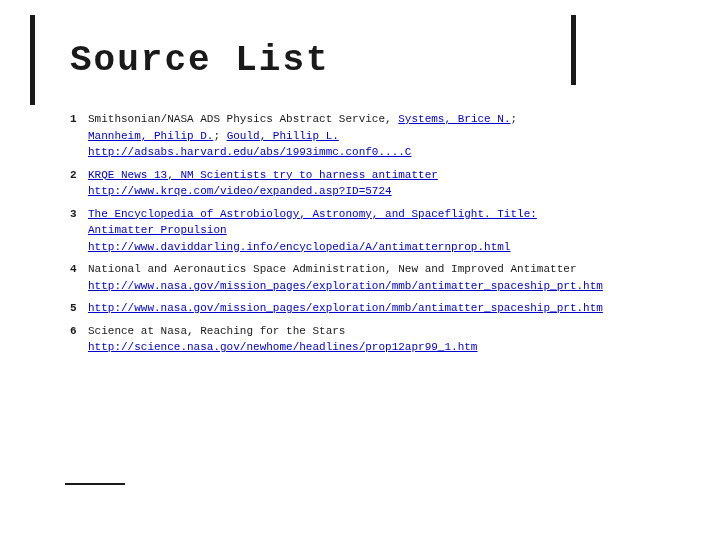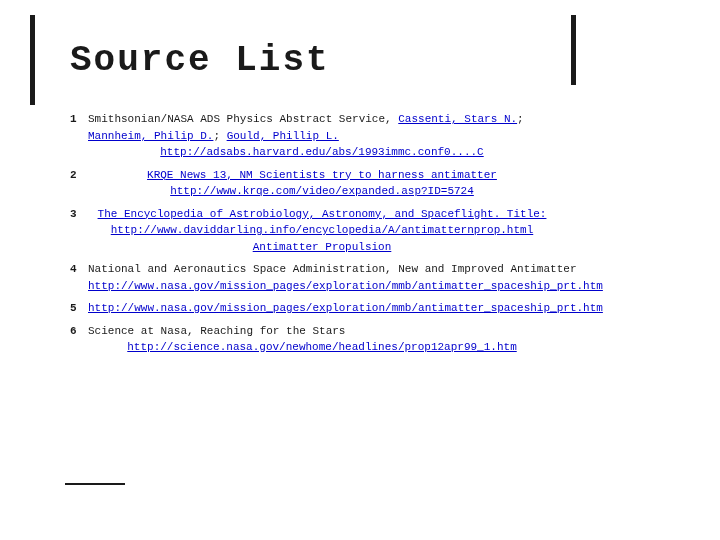--- a/index.html
+++ b/index.html
@@ -80,21 +80,20 @@
 
     .source-text {
       color: #1a1a1a;
       display: block;
     }
 
     .source-link {
       color: #0000cc;
       text-decoration: underline;
       display: block;
-      text-align: center;
     }
 
     .source-link-inline {
       color: #0000cc;
       text-decoration: underline;
     }
 
     .bottom-line {
       position: absolute;
       bottom: 55px;
@@ -111,40 +110,40 @@
   <div class="left-border"></div>
   <div class="corner-accent"></div>
 
   <h1 class="title">Source  List</h1>
 
   <div class="sources-list">
 
     <div class="source-item">
       <span class="source-number">1</span>
       <div class="source-content">
-        <span class="source-text">Smithsonian/NASA ADS Physics Abstract Service, <span class="source-link-inline">Cassenti, Stars N.</span>;</span>
+        <span class="source-text">Smithsonian/NASA ADS Physics Abstract Service, <span class="source-link-inline">Systems, Brice N.</span>;</span>
         <span class="source-text"><span class="source-link-inline">Mannheim, Philip D.</span>; <span class="source-link-inline">Gould, Phillip L.</span></span>
         <span class="source-link">http://adsabs.harvard.edu/abs/1993immc.conf0....C</span>
       </div>
     </div>
 
     <div class="source-item">
       <span class="source-number">2</span>
       <div class="source-content">
         <span class="source-link">KRQE News 13, NM Scientists try to harness antimatter</span>
         <span class="source-link">http://www.krqe.com/video/expanded.asp?ID=5724</span>
       </div>
     </div>
 
     <div class="source-item">
       <span class="source-number">3</span>
       <div class="source-content">
         <span class="source-link">The Encyclopedia of Astrobiology, Astronomy, and Spaceflight. Title:</span>
+        <span class="source-link">Antimatter Propulsion</span>
         <span class="source-link">http://www.daviddarling.info/encyclopedia/A/antimatternprop.html</span>
-        <span class="source-link">Antimatter Propulsion</span>
       </div>
     </div>
 
     <div class="source-item">
       <span class="source-number">4</span>
       <div class="source-content">
         <span class="source-text">National and Aeronautics Space Administration, New and Improved Antimatter</span>
         <span class="source-link">http://www.nasa.gov/mission_pages/exploration/mmb/antimatter_spaceship_prt.htm</span>
       </div>
     </div>

